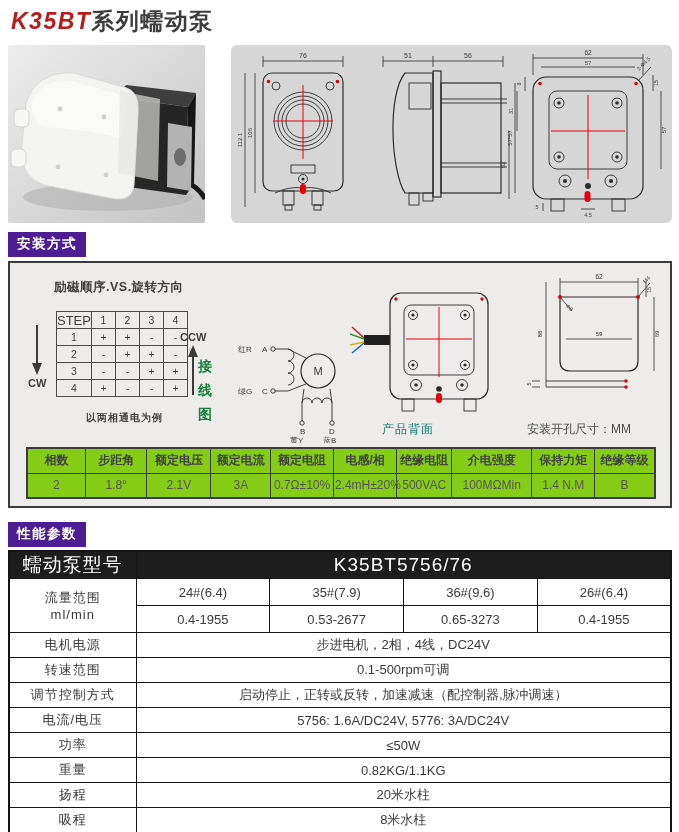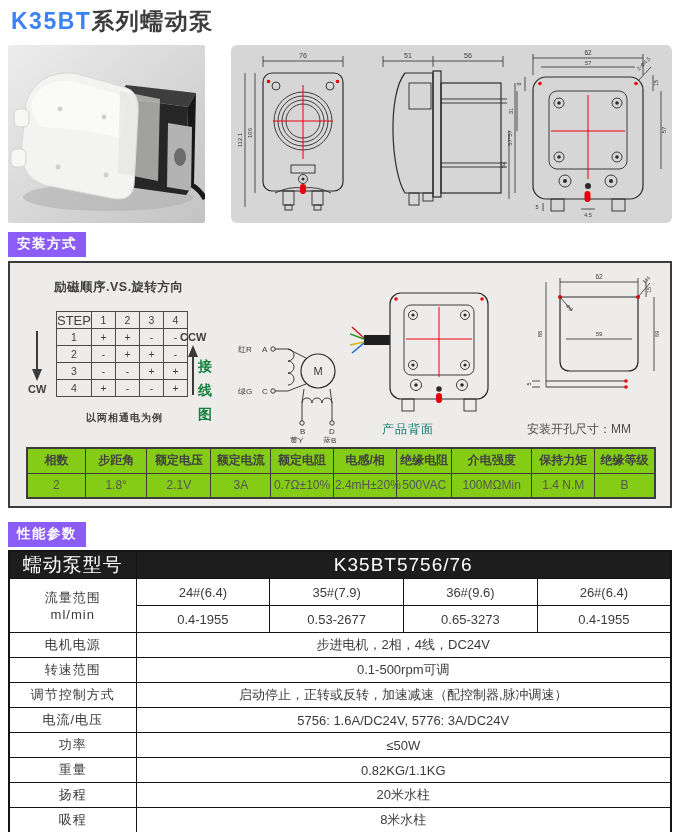--- a/index.html
+++ b/index.html
@@ -9,34 +9,34 @@
     background: #ffffff;
     font-family: "Liberation Sans", "DejaVu Sans", sans-serif;
     overflow: hidden;
     color: #3d3d3d;
   }
   .page-title {
     position: absolute; left: 11px; top: 6px;
     font-size: 23px; font-weight: 600; letter-spacing: 1.5px;
     color: #3d3d3d;
   }
-  .page-title .red { color: #3b82f6; }
+  .page-title .red { color: #b91c1c; font-style: italic; }
 
   .photo-panel {
     position: absolute; left: 8px; top: 45px; width: 197px; height: 178px;
     border-radius: 2px; overflow: hidden;
   }
   .drawing-panel {
     position: absolute; left: 231px; top: 45px; width: 441px; height: 178px;
     background: #d6d6d6; border-radius: 6px; overflow: hidden;
   }
 
   .tag {
     position: absolute; left: 8px;
-    background: #8b5cf6; color: #fff;
+    background: #4c1d95; color: #fff;
     font-size: 13.5px; font-weight: 600; letter-spacing: 1.5px;
     padding: 3px 9px 4px 9px;
   }
   #tag-install { top: 232px; }
   #tag-perf { top: 522px; }
 
   .install-box {
     position: absolute; left: 8px; top: 261px; width: 664px; height: 247px;
     background: #edecea; border: 2px solid #3b3b3b;
   }
@@ -45,21 +45,21 @@
   .seq-title { left: 44px; top: 16px; font-size: 12.5px; font-weight: 700; color: #3f3f3f; letter-spacing: .5px; }
 
   .step-table { left: 46px; top: 48px; border-collapse: collapse; }
   .step-table td {
     width: 24px; height: 17px; border: 1px solid #4a4a4a;
     font-size: 10.5px; color: #3f3f3f; text-align: center; padding: 0;
   }
   .step-table td.stephead { width: 27px; font-size: 13px; }
 
   .arrow-wrap { display: flex; flex-direction: column; align-items: center; }
-  #cw-arrow { left: 18px; top: 68px; justify-content: center; }
+  #cw-arrow { left: 18px; top: 62px; justify-content: center; }
   #ccw-arrow { left: 170px; top: 68px; }
   .arrow-label { font-size: 11px; font-weight: 700; color: #3f3f3f; }
 
   .example-note { left: 76px; top: 148px; font-size: 10px; font-weight: 700; color: #3f3f3f; letter-spacing: 1px; }
 
   .desc { left: 186px; top: 16px; width: 162px; font-size: 11.5px; color: #5a5a5a; line-height: 1.55; }
 
   .wiring-label { left: 188px; top: 92px; width: 15px; font-size: 14px; font-weight: 700; color: #15803d; line-height: 1.7; word-break: break-all; }
   #wiring-svg { left: 208px; top: 70px; }
 

